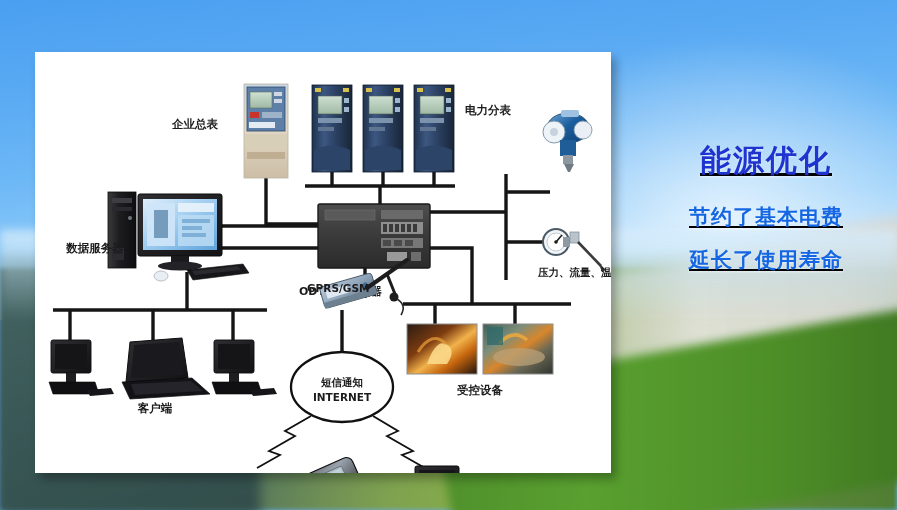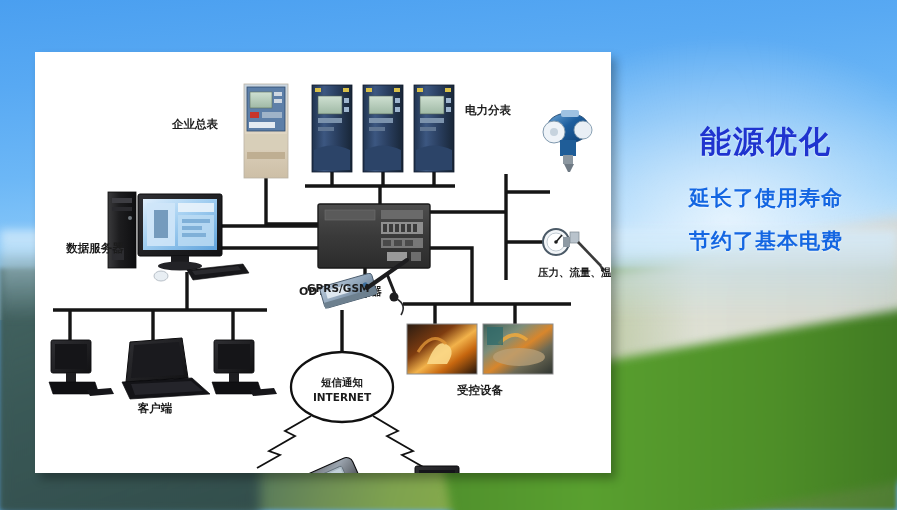--- a/index.html
+++ b/index.html
@@ -130,22 +130,23 @@
   #svgdiag {
     position: absolute;
     left: 0; top: 0;
     width: 576px; height: 421px;
     display: block;
   }
 
   
   #textblock {
     position: absolute;
-    left: 640px; top: 124px;
+    left: 640px; top: 143px;
     width: 252px;
+    text-decoration: underline;
   }
   .headline {
     font-family: "DejaVu Sans", "Liberation Sans", sans-serif;
     font-weight: bold;
     font-size: 31px;
     letter-spacing: 2px;
     color: #1f33cf;
     text-align: center;
     line-height: 1.1;
     margin: 0 0 30px 0;
@@ -488,17 +489,17 @@
         <rect x="384" y="418" width="36" height="24" fill="#15151a"></rect>
         <rect x="396" y="446" width="12" height="8" fill="#1e1e22"></rect>
         <path d="M366 454 l54 0 l6 12 l-54 0 z" fill="#101014" stroke="#06060a" stroke-width="0.7"></path>
         <circle cx="416" cy="461" r="2.4" fill="#555"></circle>
       </g>
     </svg>
   </div>
 
   <div id="textblock">
     <div class="headline">能源优化</div>
+    <div class="subline">节约了基本电费</div>
     <div class="subline">延长了使用寿命</div>
-    <div class="subline">节约了基本电费</div>
   </div>
 
 </div>
 
 </body></html>

